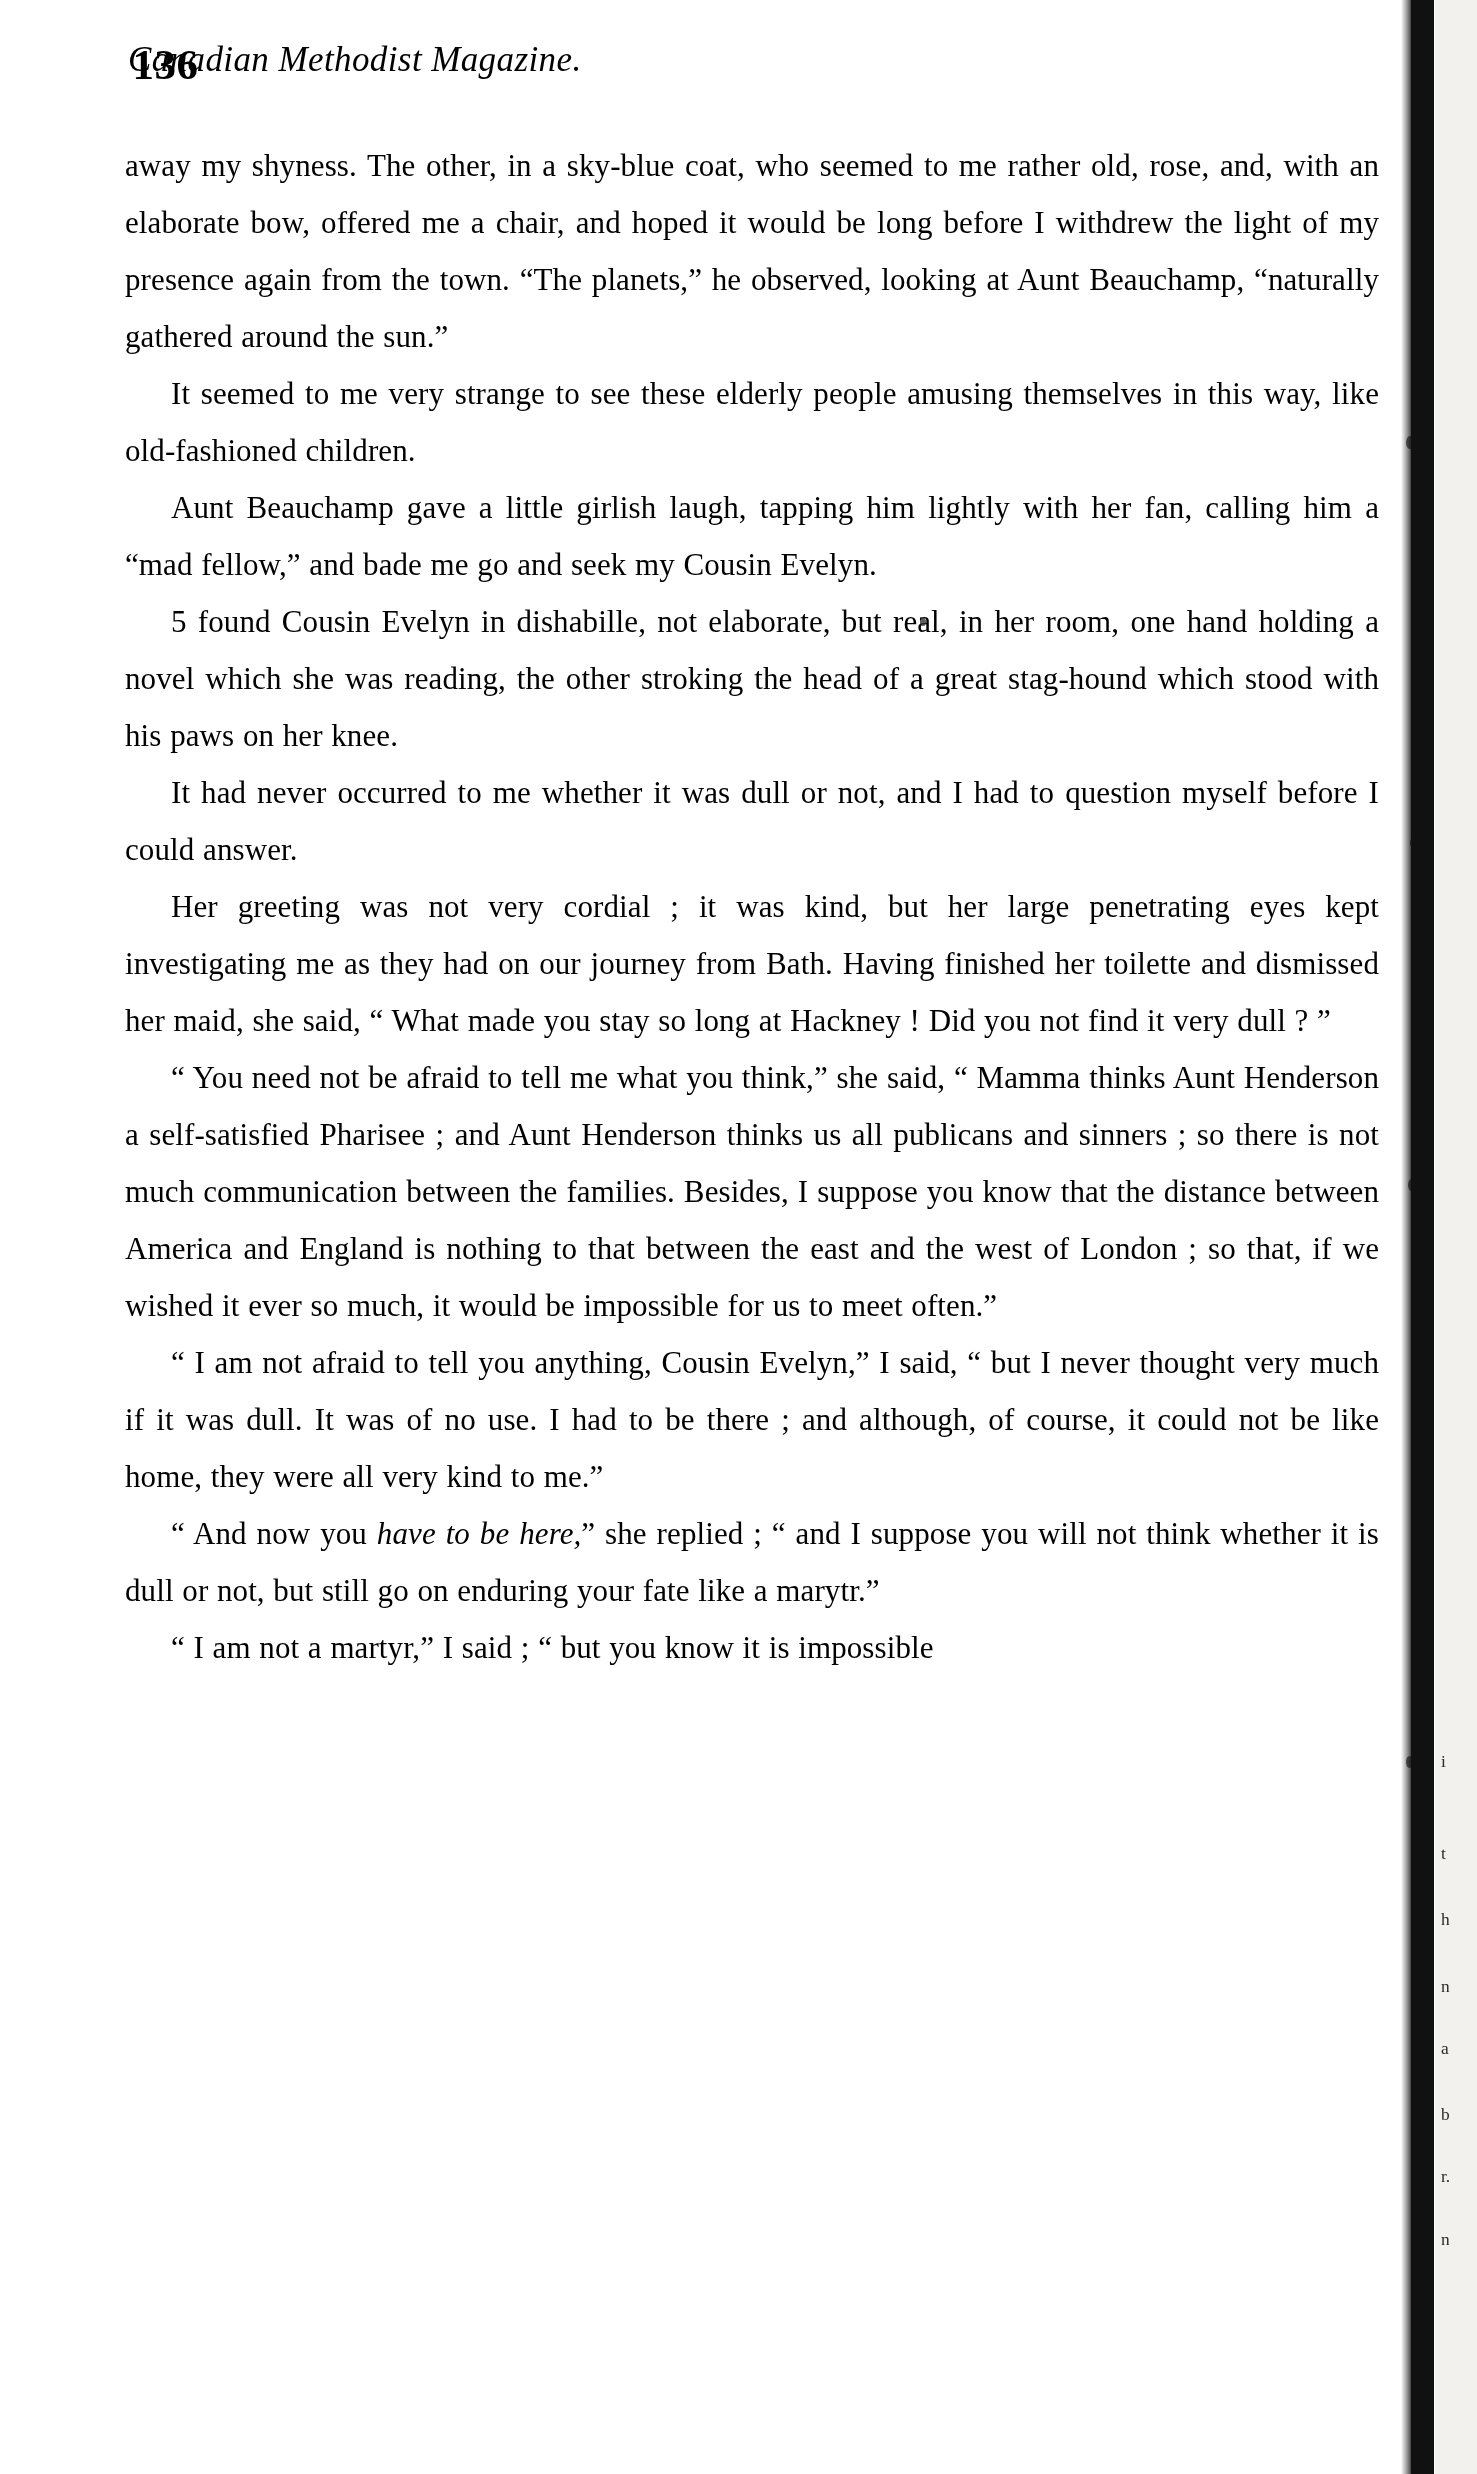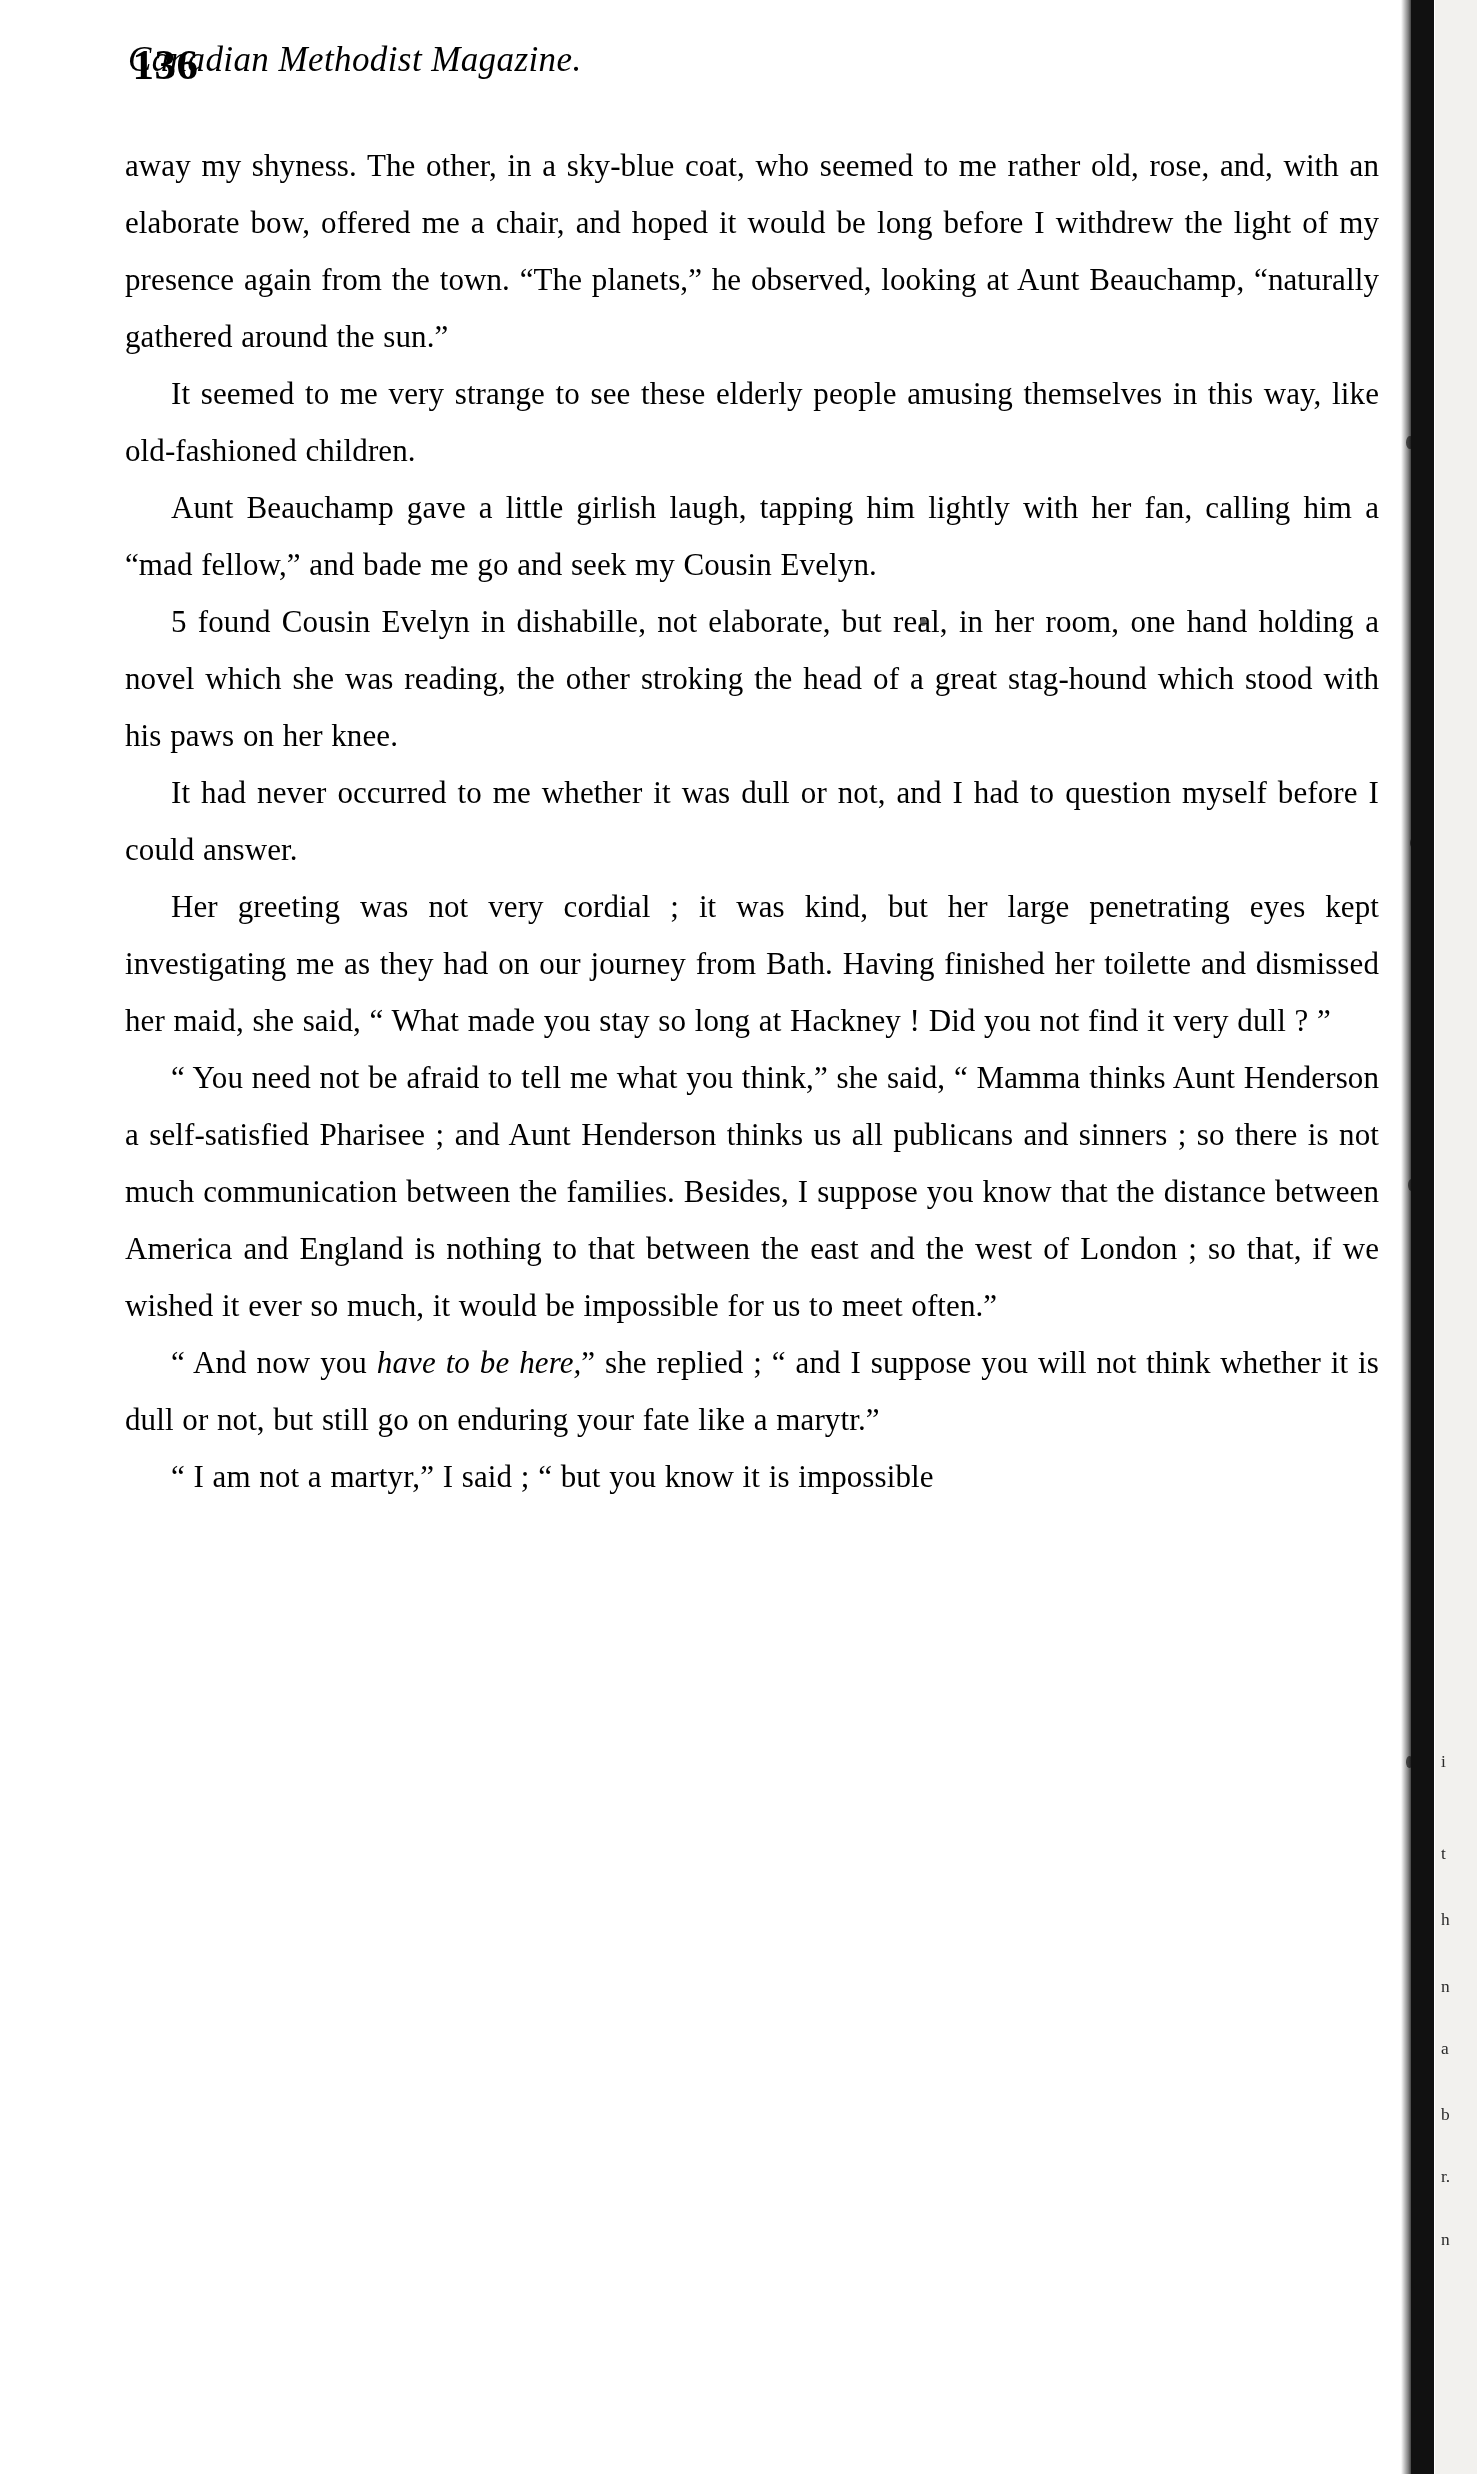--- a/index.html
+++ b/index.html
@@ -132,20 +132,21 @@
   </div>
 
   <div class="column">
     <p class="para first">away my shyness.  The other, in a sky-blue coat, who seemed to me rather old, rose, and, with an elaborate bow, offered me a chair, and hoped it would be long before I withdrew the light of my presence again from the town.  “The planets,” he observed, looking at Aunt Beauchamp, “naturally gathered around the sun.”</p>
     <p class="para">It seemed to me very strange to see these elderly people amusing themselves in this way, like old-fashioned children.</p>
     <p class="para">Aunt Beauchamp gave a little girlish laugh, tapping him lightly with her fan, calling him a “mad fellow,” and bade me go and seek my Cousin Evelyn.</p>
     <p class="para">5 found Cousin Evelyn in dishabille, not elaborate, but real, in her room, one hand holding a novel which she was reading, the other stroking the head of a great stag-hound which stood with his paws on her knee.</p>
     <p class="para">It had never occurred to me whether it was dull or not, and I had to question myself before I could answer.</p>
     <p class="para">Her greeting was not very cordial ; it was kind, but her large penetrating eyes kept investigating me as they had on our journey from Bath.  Having finished her toilette and dismissed her maid, she said, “ What made you stay so long at Hackney ! Did you not find it very dull ? ”</p>
     <p class="para">“ You need not be afraid to tell me what you think,” she said, “ Mamma thinks Aunt Henderson a self-satisfied Pharisee ; and Aunt Henderson thinks us all publicans and sinners ; so there is not much communication between the families.  Besides, I suppose you know that the distance between America and England is nothing to that between the east and the west of London ; so that, if we wished it ever so much, it would be impossible for us to meet often.”</p>
+    <p class="para">“ I am not afraid to tell you anything, Cousin Evelyn,” I said, “ but I never thought very much if it was dull.  It was of no use.  I had to be there ; and although, of course, it could not be like home, they were all very kind to me.”</p>
     <p class="para">
       <span>“ And now you </span><em>have to be here,</em><span>” she replied ; “ and I suppose you will not think whether it is dull or not, but still go on enduring your fate like a marytr.”</span>
     </p>
     <p class="para">“ I am not a martyr,” I said ; “ but you know it is impossible</p>
   </div>
 
   <div class="speck" style="left:920px; top:618px; width:5.8px; height:7.5px;"></div>
   <div class="speck" style="left:1406px; top:436px; width:7.5px; height:13.3px;"></div>
   <div class="speck" style="left:1410px; top:838px; width:6.6px; height:10px;"></div>
   <div class="speck" style="left:1408px; top:1179px; width:6.6px; height:11.6px;"></div>

